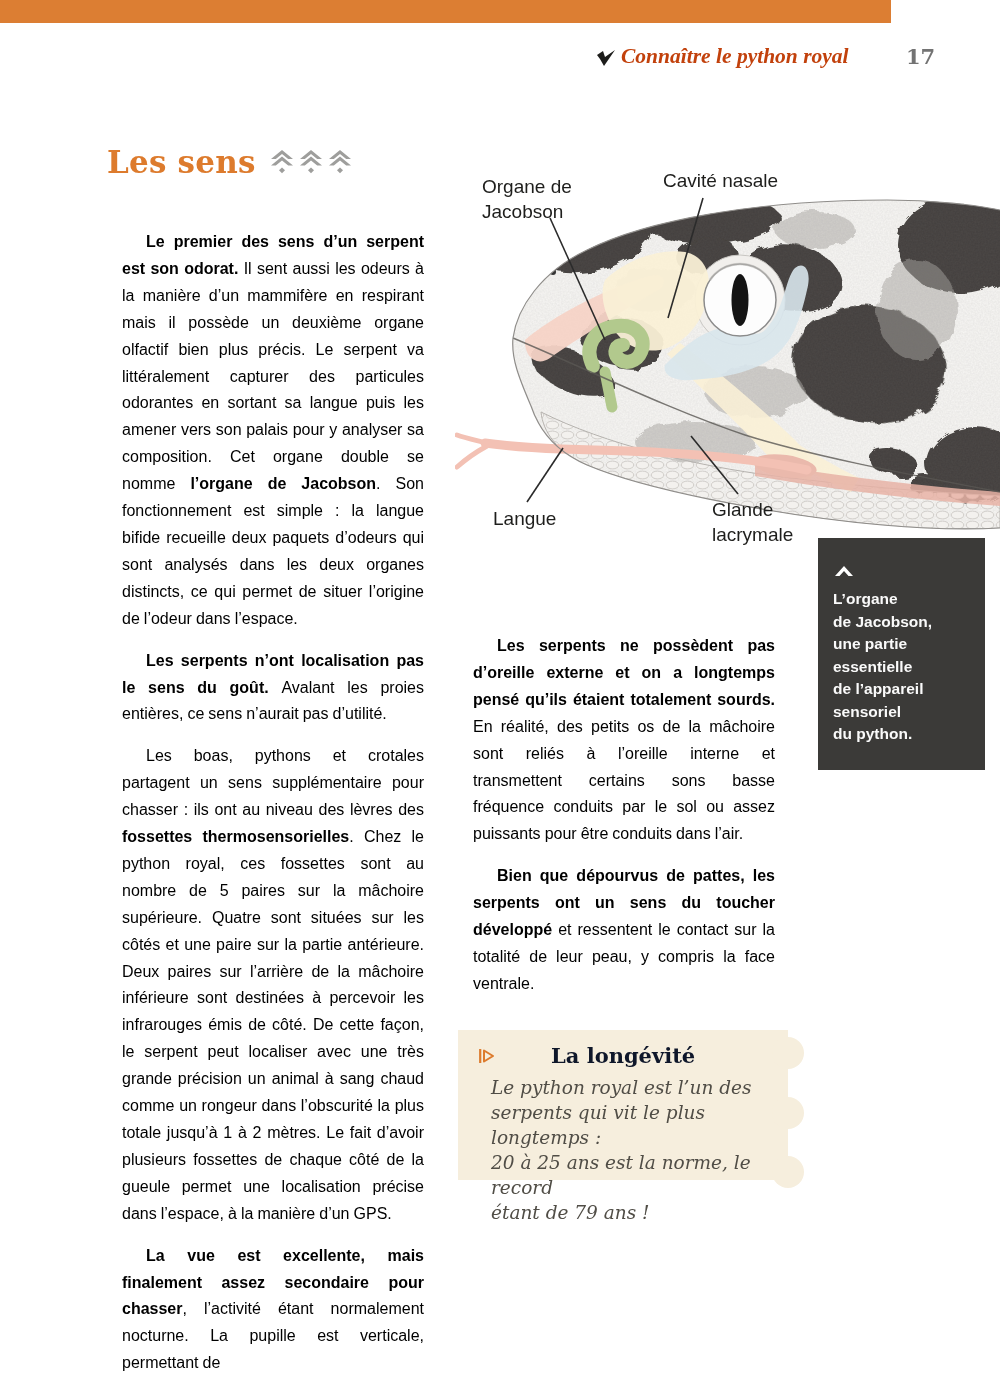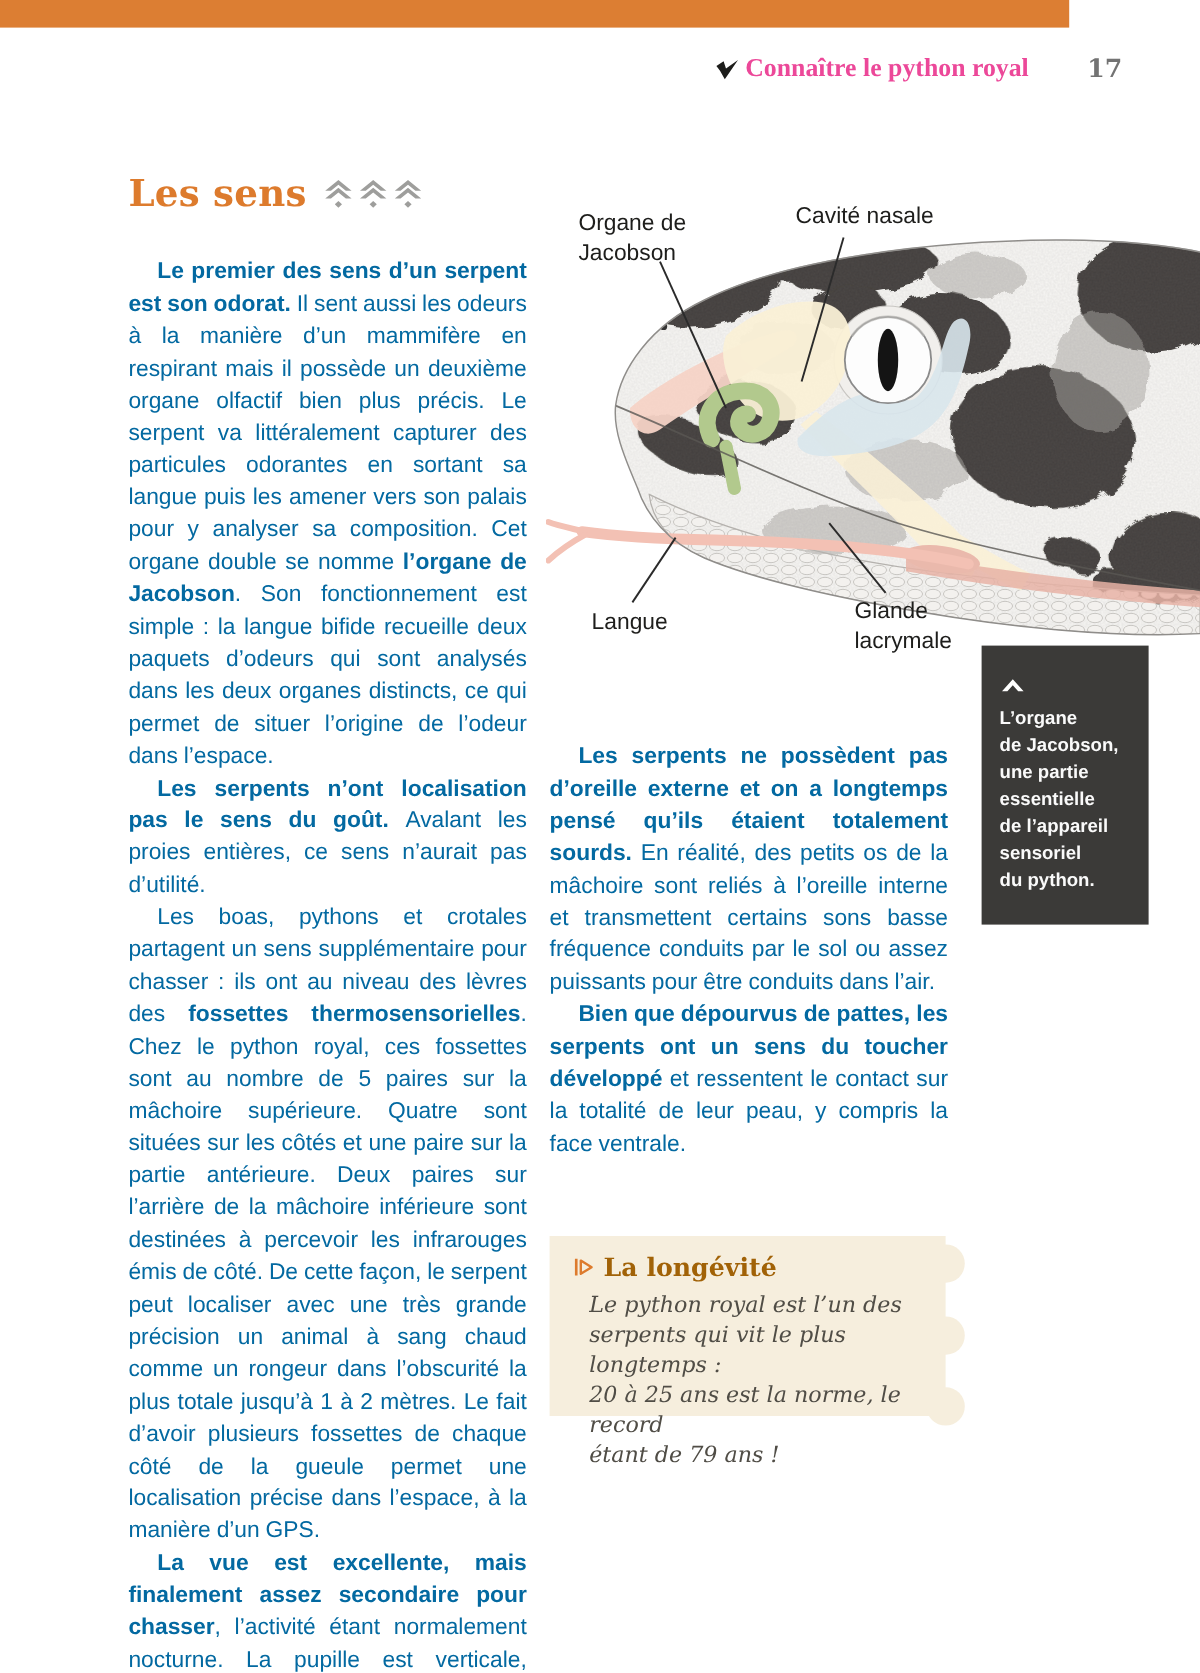--- a/index.html
+++ b/index.html
@@ -5,58 +5,58 @@
   html,body{margin:0;padding:0;}
   body{
     width:1000px;height:1394px;position:relative;background:#ffffff;
     font-family:"Liberation Sans",sans-serif;color:#1e1e1c;overflow:hidden;
   }
   .abs{position:absolute;}
   
   #top-bar{left:0;top:0;width:891px;height:23px;background:#dc7e33;}
   
   #header-title{left:621px;top:44px;font-family:"Liberation Serif",serif;
-    font-weight:bold;font-size:21.5px;color:#ec4899;text-align:right;}
+    font-style:italic;font-weight:bold;font-size:21.5px;color:#c2410c;text-align:right;}
   #page-number{left:906px;top:44px;font-family:"DejaVu Serif",serif;
     font-weight:bold;font-size:21px;color:#737373;}
   #header-check{left:596px;top:50px;width:20px;height:17px;}
   
   #title-row{left:107px;top:144px;display:flex;align-items:center;gap:14px;}
   #section-title{font-family:"DejaVu Serif",serif;font-weight:bold;
     font-size:31px;color:#dd7b2d;letter-spacing:.2px;}
   
   .col{width:332px;}
   #left-col{left:107px;top:214px;}
   #right-col{left:458px;top:618px;}
-  .para{margin:0;text-align:justify;font-size:19px;line-height:26.9px;
-    color:#0369a1;word-spacing:-0.4px;}
+  .para{margin:15px;text-align:justify;font-size:16px;line-height:26.9px;
+    color:#000000;word-spacing:-0.4px;}
   .para.indent{text-indent:24px;}
   .bold{font-weight:bold;}
   
   #figure{left:455px;top:160px;width:545px;height:400px;}
   .fig-label{position:absolute;font-size:19px;line-height:25px;color:#1e1e1c;
     white-space:pre-line;}
   #label-jacobson{left:27px;top:14px;}
   #label-cavite{left:208px;top:8px;}
   #label-langue{left:38px;top:346px;}
   #label-glande{left:257px;top:337px;}
   
-  #callout{left:818px;top:538px;width:139px;height:232px;background:#3b3a38;}
+  #callout{left:818px;top:538px;width:139px;height:232px;background:#3b3a38;padding-left:28px;}
   #callout-icon{position:absolute;left:15px;top:24px;}
   #callout-text{position:absolute;left:15px;top:50px;width:112px;color:#fafafa;
     font-size:15.5px;line-height:22.5px;font-weight:bold;white-space:pre-line;}
   
   #infobox{left:458px;top:1030px;width:330px;height:150px;background:#f6eedd;}
   .bump{position:absolute;width:32px;height:32px;border-radius:50%;
     background:#f6eedd;left:314px;}
   #bump-1{top:7px;} #bump-2{top:67px;} #bump-3{top:126px;}
   #infobox-title-row{position:absolute;left:20px;top:13px;display:flex;
     align-items:center;gap:7px;}
   #infobox-title{font-family:"DejaVu Serif",serif;font-weight:bold;
-    font-size:21px;color:#a16207;}
+    font-size:21px;color:#0f172a;margin-left:48px;}
   #infobox-text{position:absolute;left:33px;top:45px;width:290px;
     font-family:"DejaVu Serif",serif;font-style:italic;font-size:18.5px;
     line-height:25px;color:#504d46;white-space:pre-line;}
 </style>
 </head>
 <body>
 
 <div class="abs" id="top-bar"></div>
 
 <svg class="abs" id="header-check" viewBox="0 0 20 17" width="20" height="17">

